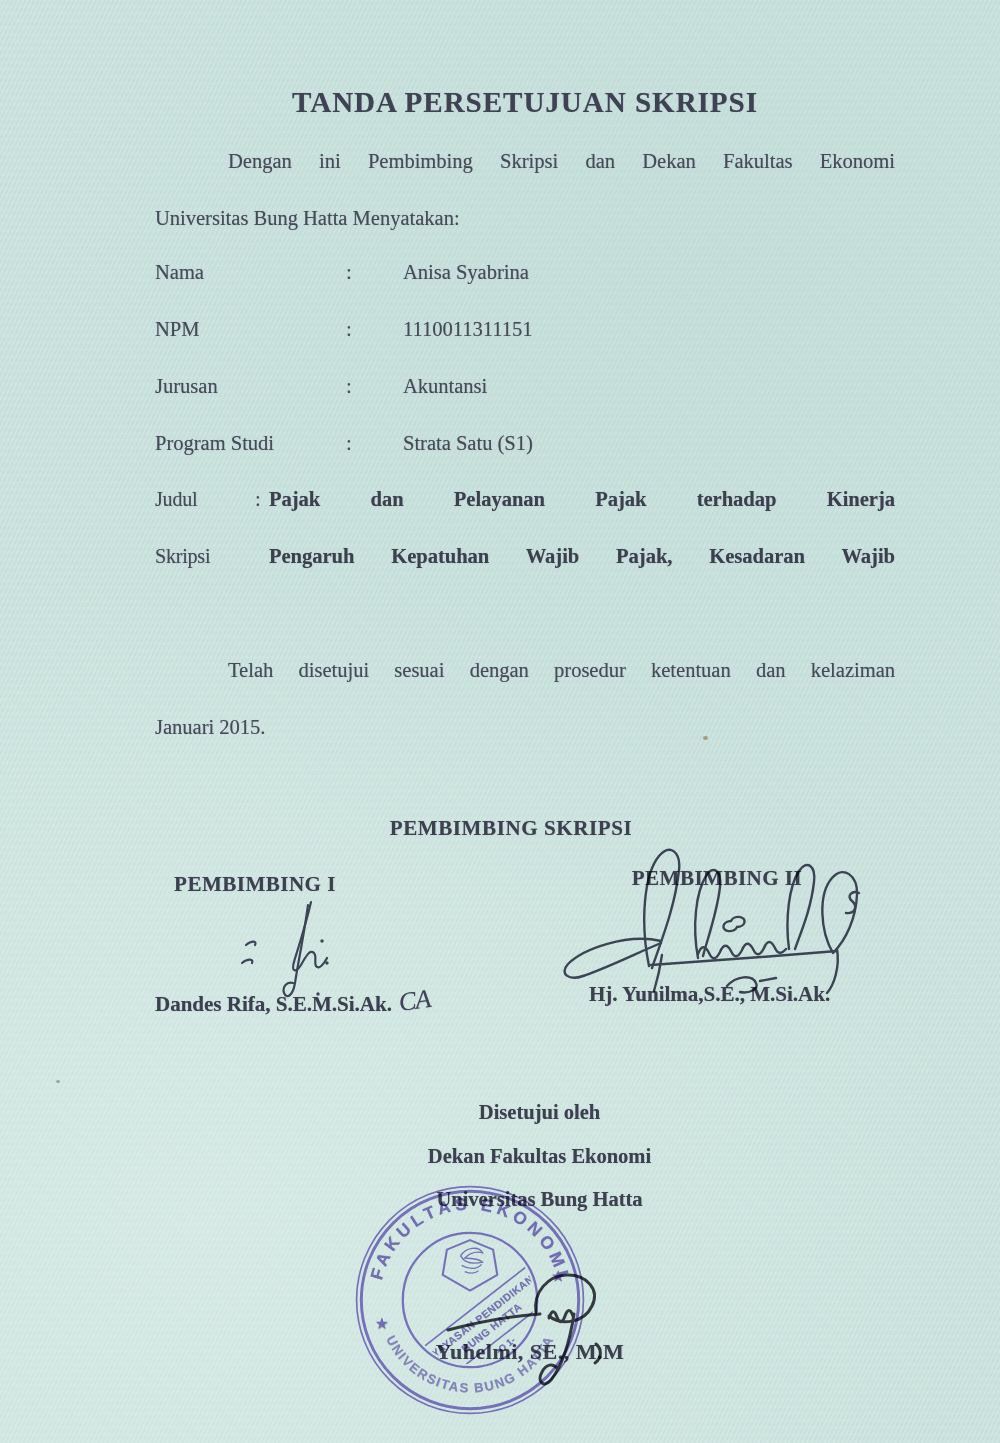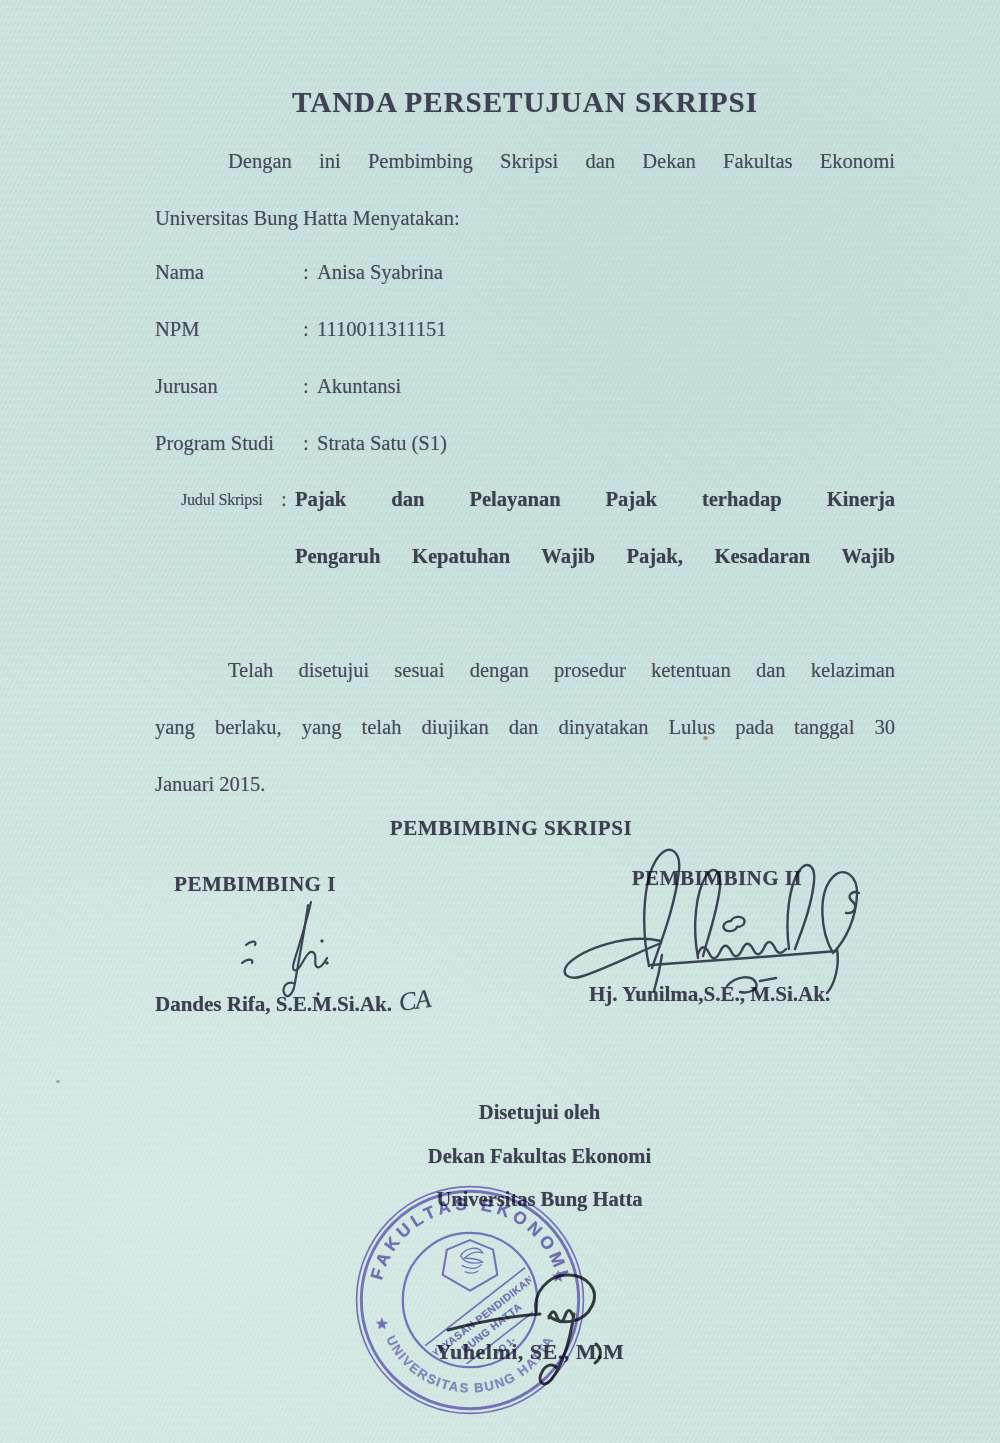--- a/index.html
+++ b/index.html
@@ -15,25 +15,25 @@
     text-shadow:0.2px 0.2px 0.7px rgba(70,75,95,0.5);
   }
   .abs{position:absolute;}
   .doc-title{left:155px;top:86px;width:740px;text-align:center;font-size:29px;font-weight:700;letter-spacing:1px;color:#3e4252;}
   .para{left:155px;width:740px;font-size:20.5px;line-height:57px;}
   .p-intro{top:133px;}
   .p-approval{top:642px;}
   .line-just{text-align:justify;text-align-last:justify;}
   .indent{padding-left:73px;box-sizing:border-box;}
   .fields{left:155px;top:244px;width:740px;font-size:20.5px;}
-  .frow{display:flex;height:57px;align-items:center;}
+  .frow{display:flex;height:57px;align-items:center;gap:43px;}
   .flabel{flex:0 0 148px;}
   .fcolon{flex:0 0 14px;}
   .judul{left:155px;top:471px;width:740px;font-size:20.5px;display:flex;}
-  .jlabel{flex:0 0 100px;line-height:57px;font-size:16px;letter-spacing:-0.2px;margin-left:26px;}
+  .jlabel{flex:0 0 100px;line-height:57px;font-size:20px;letter-spacing:-0.2px;}
   .jcolon{flex:0 0 14px;line-height:57px;}
   .jlines{flex:1;line-height:57px;font-weight:700;color:#3b3f4e;}
   .section-head{left:141px;top:816px;width:740px;text-align:center;font-size:21px;font-weight:700;letter-spacing:0.6px;color:#3c404f;}
   .sup-head{font-size:21px;font-weight:700;letter-spacing:0.5px;color:#3c404f;text-align:center;}
   .sup1-head{left:163px;top:872px;width:184px;}
   .sup2-head{left:622px;top:866px;width:190px;}
   .sup-name{font-size:21px;font-weight:700;white-space:nowrap;color:#3b3f4e;}
   .sup1-name{left:155px;top:988px;}
   .sup2-name{left:589px;top:982px;}
   .hand-note{display:inline-block;font-size:26px;font-weight:400;font-style:italic;transform:rotate(-8deg) translateY(-2px);margin-left:7px;color:#3f4356;letter-spacing:-1px;}
@@ -84,21 +84,20 @@
     <span class="jlabel">Judul Skripsi</span>
     <span class="jcolon">:</span>
     <span class="jlines">
       <span class="line-just" style="display:block">Pajak dan Pelayanan Pajak terhadap Kinerja</span>
       <span class="line-just" style="display:block">Pengaruh Kepatuhan Wajib Pajak, Kesadaran Wajib</span>
     </span>
   </div>
 
   <div class="abs para p-approval">
     <div class="line-just indent">Telah disetujui sesuai dengan prosedur ketentuan dan kelaziman</div>
-    <div class="line-just">yang berlaku, yang telah diujikan dan dinyatakan Lulus pada tanggal 30</div>
     <div>Januari 2015.</div>
   </div>
 
   <div class="abs section-head">PEMBIMBING SKRIPSI</div>
   <div class="abs sup-head sup1-head">PEMBIMBING I</div>
   <div class="abs sup-head sup2-head">PEMBIMBING II</div>
   <div class="abs sup-name sup1-name">
     <span>Dandes Rifa, S.E.M.Si.Ak.</span><span class="hand-note">CA</span>
   </div>
   <div class="abs sup-name sup2-name">Hj. Yunilma,S.E., M.Si.Ak.</div>

